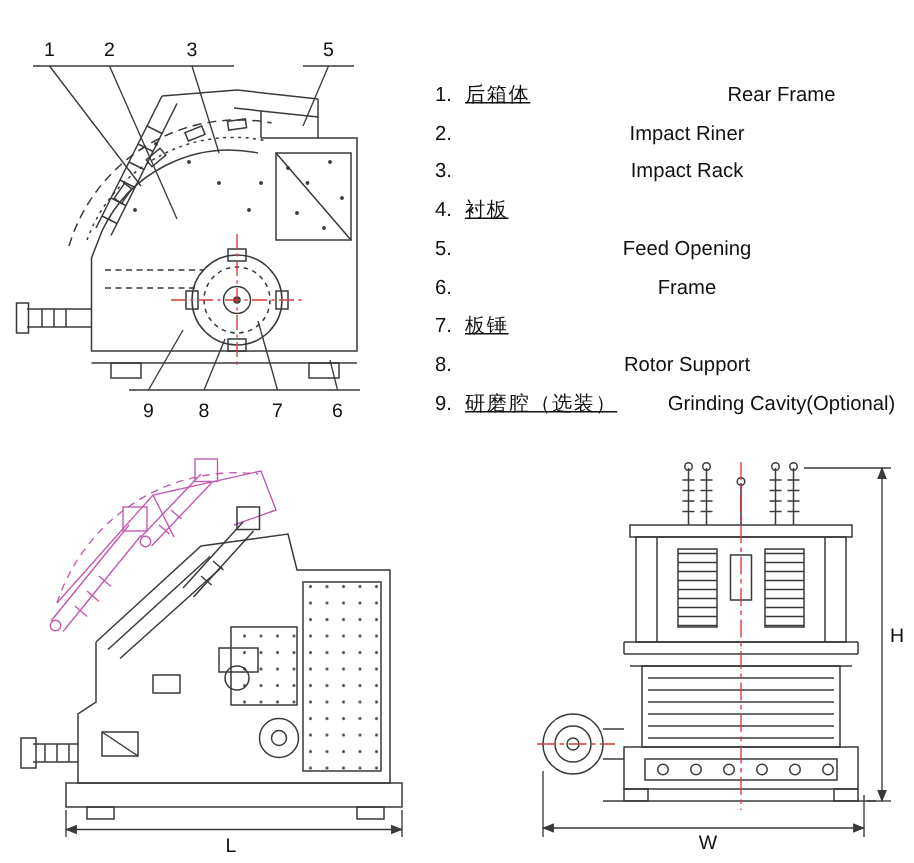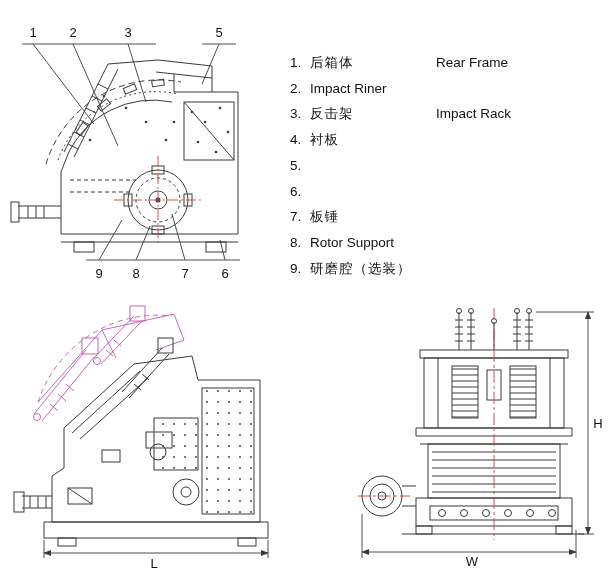--- a/index.html
+++ b/index.html
@@ -5,22 +5,22 @@
   html,body{margin:0;padding:0;background:#ffffff;}
   .page{position:relative;width:609px;height:575px;background:#fff;overflow:hidden;
         font-family:"Liberation Sans",sans-serif;color:#111;}
   .view{position:absolute;}
   .v-cross{left:6px;top:4px;}
   .v-side{left:6px;top:300px;}
   .v-front{left:352px;top:300px;}
   .parts-list{position:absolute;left:290px;top:50px;width:316px;}
   .parts-row{display:flex;align-items:center;height:25.7px;font-size:13.5px;line-height:1;}
   .parts-row .num{width:20px;}
-  .parts-row .cn{width:126px;letter-spacing:1px;}
-  .parts-row .en{flex:1;}
+  .parts-row .cn{width:126px;letter-spacing:1px;text-decoration:underline;}
+  .parts-row .en{flex:1;text-align:center;}
   svg text{font-family:"Liberation Sans",sans-serif;fill:#111;}
   svg .callout{font-size:13px;}
   svg .dim{font-size:13px;}
 </style>
 </head>
 <body>
 
 <div class="page">
 
   <svg class="view v-cross" width="278" height="292" viewBox="0 0 278 292">
@@ -121,44 +121,46 @@
       <span class="num">1.</span>
       <span class="cn">后箱体</span>
       <span class="en">Rear Frame</span>
     </div>
     <div class="parts-row">
       <span class="num">2.</span>
       <span class="en">Impact Riner</span>
     </div>
     <div class="parts-row">
       <span class="num">3.</span>
-      <span class="cn">反击架</span>
       <span class="en">Impact Rack</span>
     </div>
     <div class="parts-row">
       <span class="num">4.</span>
       <span class="cn">衬板</span>
     </div>
     <div class="parts-row">
       <span class="num">5.</span>
+      <span class="en">Feed Opening</span>
     </div>
     <div class="parts-row">
       <span class="num">6.</span>
+      <span class="en">Frame</span>
     </div>
     <div class="parts-row">
       <span class="num">7.</span>
       <span class="cn">板锤</span>
     </div>
     <div class="parts-row">
       <span class="num">8.</span>
       <span class="en">Rotor Support</span>
     </div>
     <div class="parts-row">
       <span class="num">9.</span>
       <span class="cn">研磨腔（选装）</span>
+      <span class="en">Grinding Cavity(Optional)</span>
     </div>
   </div>
 
   <svg class="view v-side" width="292" height="272" viewBox="0 0 292 272">
     <defs>
       <pattern id="dotsP" width="11" height="11" patternUnits="userSpaceOnUse">
         <circle cx="3" cy="3" r="1" fill="#4a4a4a"></circle>
       </pattern>
       <marker id="arrS" viewBox="0 0 10 10" refX="9" refY="5" markerWidth="9" markerHeight="9" orient="auto-start-reverse">
         <path d="M 0 1 L 10 5 L 0 9 z" fill="#3a3a3a"></path>

